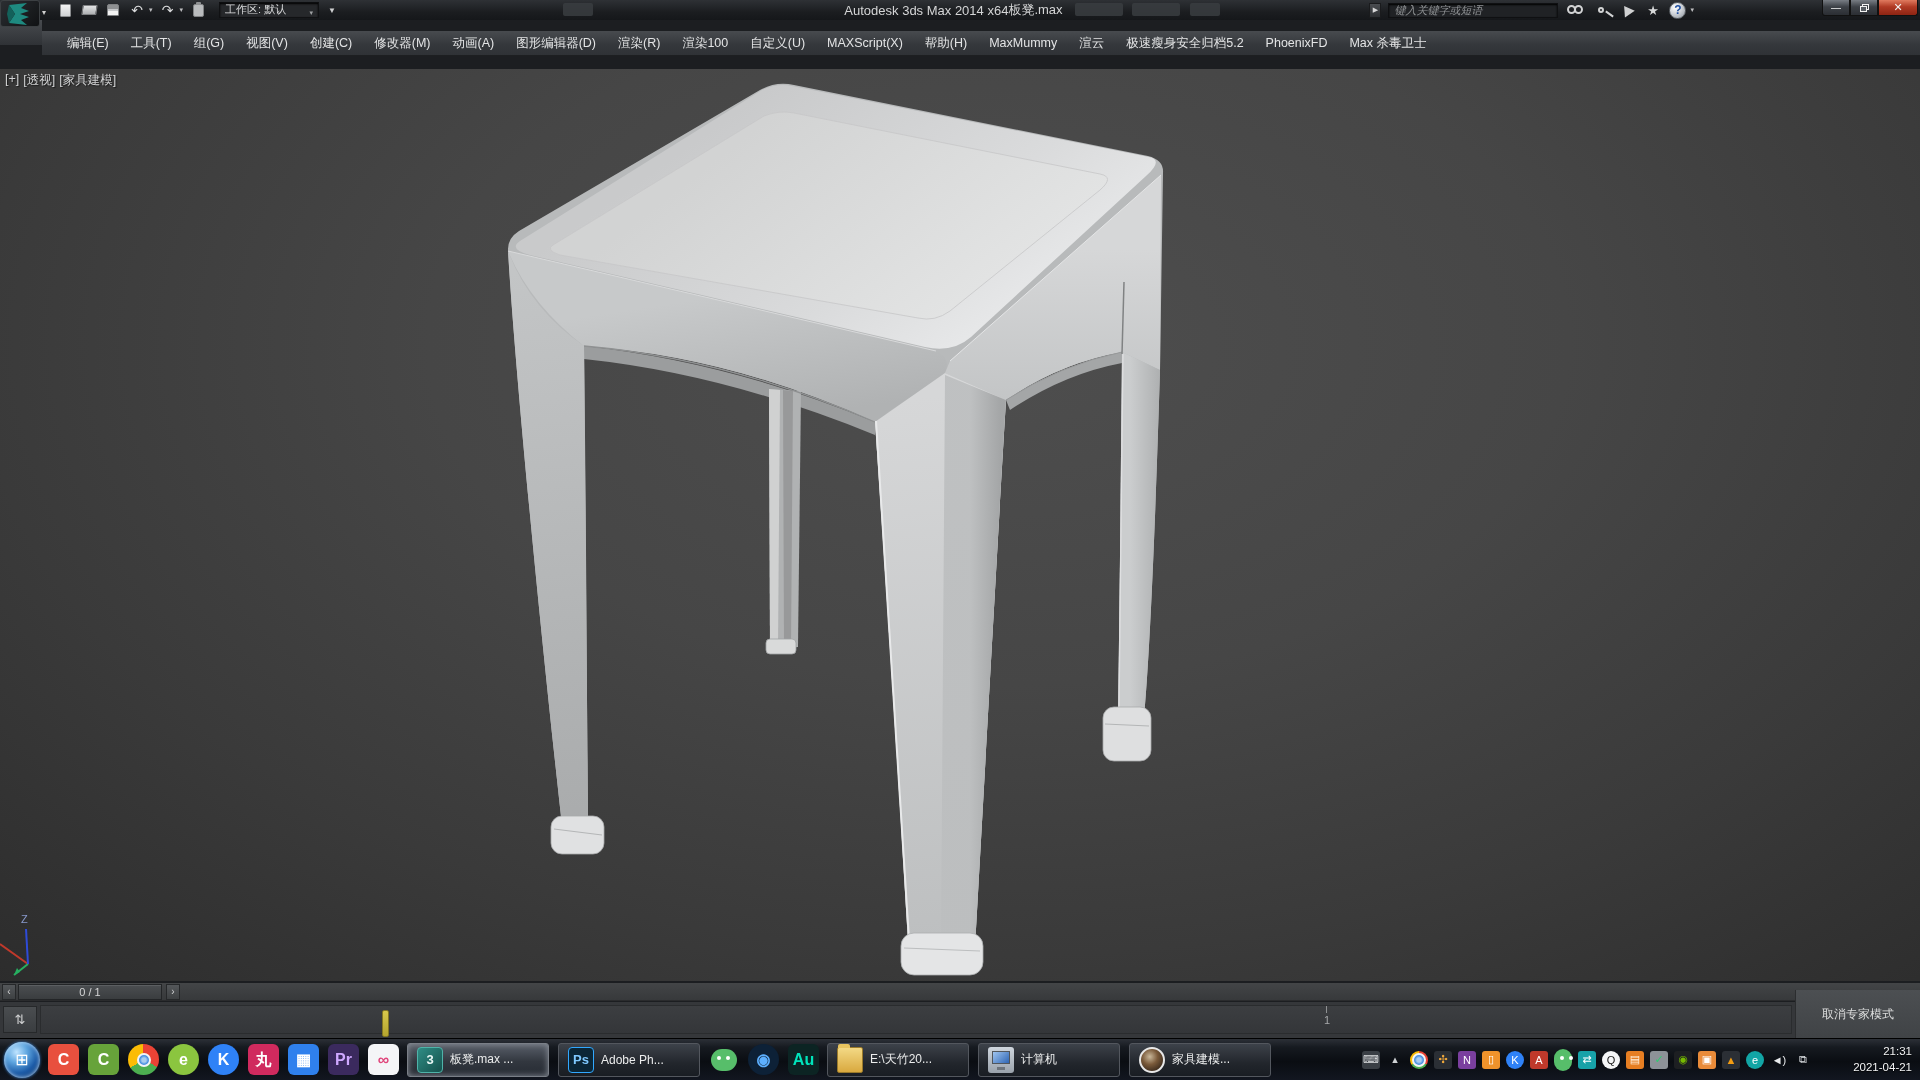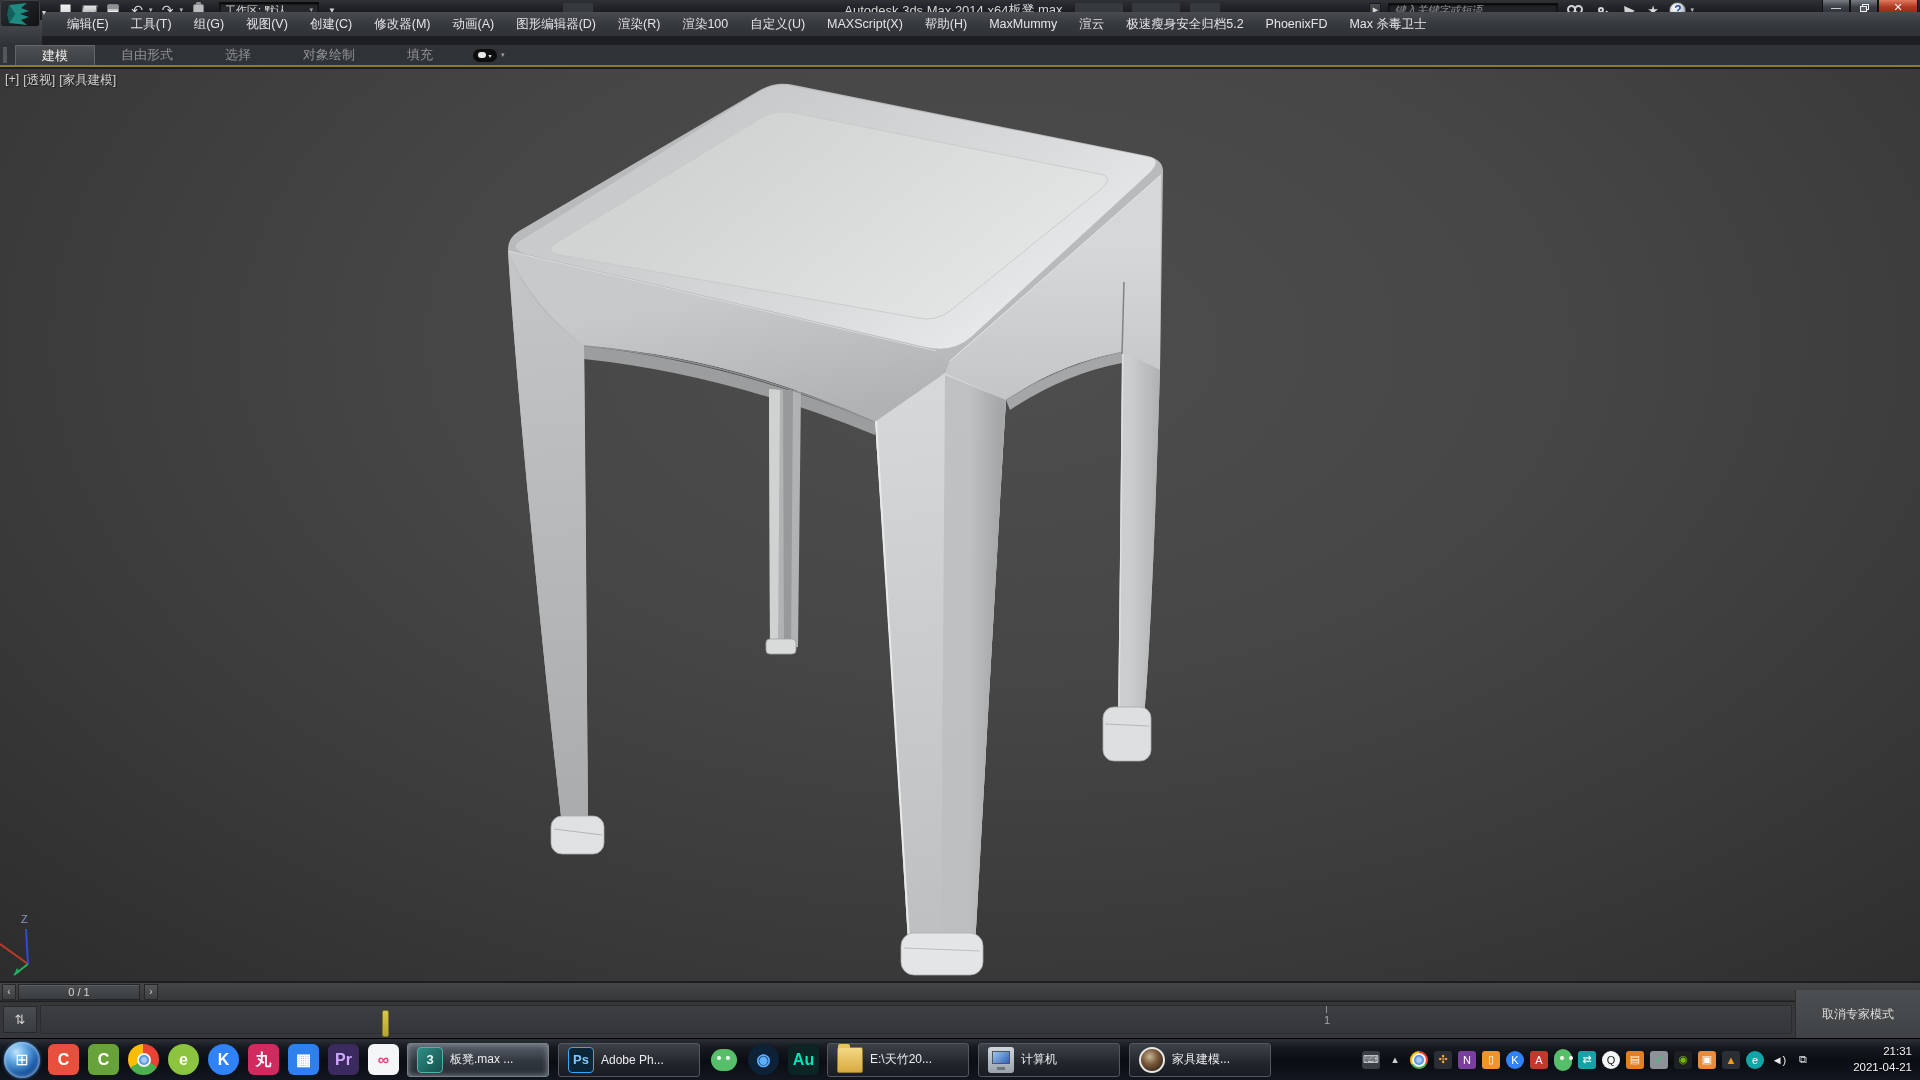--- a/index.html
+++ b/index.html
@@ -17,21 +17,21 @@
   .qat { position:absolute; left:56px; top:1px; height:18px; display:flex; align-items:center; gap:6px; }
   .qat-ic { width:18px; height:16px; display:flex; align-items:center; justify-content:center; color:#d9dadb; font-size:13px; }
   .ic-page { width:11px; height:13px; background:linear-gradient(#f2f2f2,#cfd1d3); border:1px solid #8a8c8e; border-radius:1px; }
   .ic-folder { width:15px; height:10px; background:linear-gradient(#e2e3e4,#aeb0b2); border:1px solid #7f8183; border-radius:1px; transform:skewX(-8deg); }
   .ic-floppy { width:12px; height:12px; background:#c6c8ca; border:1px solid #7f8183; border-radius:2px 2px 1px 1px;
     background-image:linear-gradient(#8e9092 0 4px,transparent 4px), linear-gradient(to top,#f2f2f2 0 4px,transparent 4px); }
   .ic-clip { width:11px; height:13px; background:#b9bbbd; border:1px solid #7f8183; border-radius:2px; position:relative; }
   .ic-clip:after { content:""; position:absolute; left:2px; top:-3px; width:5px; height:3px; background:#8e9092; border-radius:1px; }
   .mini-caret { color:#bdbec0; font-size:7px; margin-left:-3px; }
   .workspace-box { margin-left:6px; width:100px; height:16px; background:#26282b; border:1px solid #101113; border-top-color:#0c0d0f;
-    box-shadow:inset 0 1px 2px #000; color:#d8d9da; font-size:11px; display:flex; align-items:center; padding:0 5px; }
+    box-shadow:inset 0 1px 2px #000; color:#d8d9da; font-size:11px; display:flex; align-items:flex-end; padding:0 5px; }
   .workspace-box .wsc { margin-left:auto; font-size:7px; color:#9fa1a3; }
   .qat-dd { width:14px; height:16px; display:flex; align-items:center; justify-content:center; color:#cfd0d1; font-size:8px; }
   .redacted { position:absolute; top:3px; height:13px; background:#3a3d41; border-radius:2px; opacity:.85; }
   .win-title { position:absolute; left:50%; top:0; transform:translateX(-53%); height:20px; display:flex; align-items:center; 
     color:#d4d5d6; font-size:13px; white-space:nowrap; }
   .search-group { position:absolute; right:226px; top:1px; height:18px; display:flex; align-items:center; gap:7px; }
   .srch-arrow { width:12px; height:15px; background:linear-gradient(#4a4d51,#2c2e31); border:1px solid #1a1b1d; color:#d8d8d8; font-size:7px;
     display:flex; align-items:center; justify-content:center; }
   .search-box { width:170px; height:15px; background:#202225; border:1px solid #0f1012; box-shadow:inset 0 1px 2px #000;
     color:#8f9294; font-size:11px; font-style:italic; padding:0 5px; display:flex; align-items:center; }
@@ -48,21 +48,21 @@
   .wc { width:28px; height:16px; border:1px solid #111; border-top:none; display:flex; align-items:center; justify-content:center;
     color:#f2f2f2; font-size:10px; background:linear-gradient(#787d84,#3d4147 45%,#2b2e33); }
   .wc.min { border-radius:0 0 0 3px; }
   .wc.close { width:40px; background:linear-gradient(#e07a5f,#b03a24 45%,#8d2413); border-radius:0 0 3px 0; font-size:11px; }
   .restore-glyph { position:relative; width:9px; height:8px; }
   .restore-glyph i { position:absolute; border:1px solid #f2f2f2; width:7px; height:6px; }
   .restore-glyph i.b { left:0; bottom:0; background:#585d63; }
   .restore-glyph i.t { right:0; top:0; }
 
   
-  .menubar { position:absolute; left:42px; top:12px; width:1878px; height:25px;
+  .menubar { position:absolute; left:42px; top:31px; width:1878px; height:25px;
     background:linear-gradient(#484b4f,#35383c 55%,#2f3236); border-bottom:1px solid #1d1f21;
     display:flex; align-items:center; padding-left:14px; }
   .menu-item { color:#e3e4e5; font-size:12.5px; padding:0 11px; height:25px; display:flex; align-items:center; white-space:nowrap; }
   .menubar-filler { position:absolute; left:0; top:20px; width:42px; height:25px; background:linear-gradient(#484b4f,#2f3236); }
 
   
   .ribbonrow { position:absolute; left:0; top:45px; width:1920px; height:22px; background:#303336;
     border-bottom:2px solid #8a7c2c; display:flex; align-items:center; }
   .grip { width:4px; height:16px; margin:0 8px 0 3px; border-left:2px solid #55585b; border-right:2px solid #55585b; }
   .rtab { color:#8f9žs294; color:#8f9294; font-size:13px; padding:1px 26px; height:20px; display:flex; align-items:center; white-space:nowrap; }
@@ -78,21 +78,21 @@
   .vp-label { position:absolute; left:5px; top:3px; display:flex; gap:4px; color:#d2d3d4; font-size:12.5px;
     text-shadow:1px 1px 1px #1a1a1a; }
   .vp-label span { cursor:default; }
   .stool-svg { position:absolute; left:0; top:0; }
   .axis-svg { position:absolute; left:0; bottom:0; }
 
   
   .timeslider-row { position:absolute; left:0; top:983px; width:1920px; height:18px; background:linear-gradient(#434547,#37393b); border-bottom:1px solid #2a2b2d; display:flex; align-items:center; }
   .ts-btn { width:14px; height:16px; margin-left:2px; background:linear-gradient(#54575a,#3d4042); border:1px solid #26282a; color:#cfd0d1;
     font-size:10px; display:flex; align-items:center; justify-content:center; }
-  .ts-handle { width:122px; height:16px; margin:0 2px; background:linear-gradient(#4b4e51,#3a3d3f); border:1px solid #232527;
+  .ts-handle { width:144px; height:16px; margin:0 2px; background:linear-gradient(#4b4e51,#3a3d3f); border:1px solid #232527;
     box-shadow:inset 0 1px 0 #5c5f62; color:#d5d6d7; font-size:11px; display:flex; align-items:center; justify-content:center; }
   .trackbar-row { position:absolute; left:0; top:1002px; width:1920px; height:36px; background:#35373a; }
   .tb-left-btn { position:absolute; left:3px; top:4px; width:34px; height:27px; background:linear-gradient(#4a4d50,#3a3d40);
     border:1px solid #26282a; color:#cfd0d1; display:flex; align-items:center; justify-content:center; font-size:13px; }
   .track-inner { position:absolute; left:40px; top:3px; width:1752px; height:29px; background:linear-gradient(#3c3e41,#343639);
     border:1px solid #2a2c2e; }
   .time-marker { position:absolute; left:381px; top:4px; width:7px; height:27px; background:linear-gradient(#d8c84c,#b5a52e);
     border:1px solid #847722; border-radius:2px; }
   .tick-1 { position:absolute; left:1320px; top:2px; width:12px; text-align:center; color:#a6a8aa; font-size:11px; }
   .tick-1:before { content:""; position:absolute; left:5px; top:-2px; width:1px; height:7px; background:#8f9193; }
@@ -247,35 +247,20 @@
       <span class="menu-item">自定义(U)</span>
       <span class="menu-item">MAXScript(X)</span>
       <span class="menu-item">帮助(H)</span>
       <span class="menu-item">MaxMummy</span>
       <span class="menu-item">渲云</span>
       <span class="menu-item">极速瘦身安全归档5.2</span>
       <span class="menu-item">PhoenixFD</span>
       <span class="menu-item">Max 杀毒卫士</span>
     </div>
 
-  <div class="ribbonrow">
-    <span class="grip"></span>
-    <div style="display:flex;align-items:flex-end;">
-        <span class="rtab active">建模</span>
-        <span class="rtab">自由形式</span>
-        <span class="rtab">选择</span>
-        <span class="rtab">对象绘制</span>
-        <span class="rtab">填充</span>
-      </div>
-    <span class="ribbon-dd">
-        <span class="dot"></span>
-        <span class="c">▾</span>
-      </span>
-    <span class="ribbon-dd-caret">▾</span>
-  </div>
 
   <div class="viewport">
     <div class="vp-label">
       <span>[+]</span>
       <span>[透视]</span>
       <span>[家具建模]</span>
     </div>
 
     <svg class="stool-svg" width="1920" height="912" viewBox="0 0 1920 912">
       <defs>

